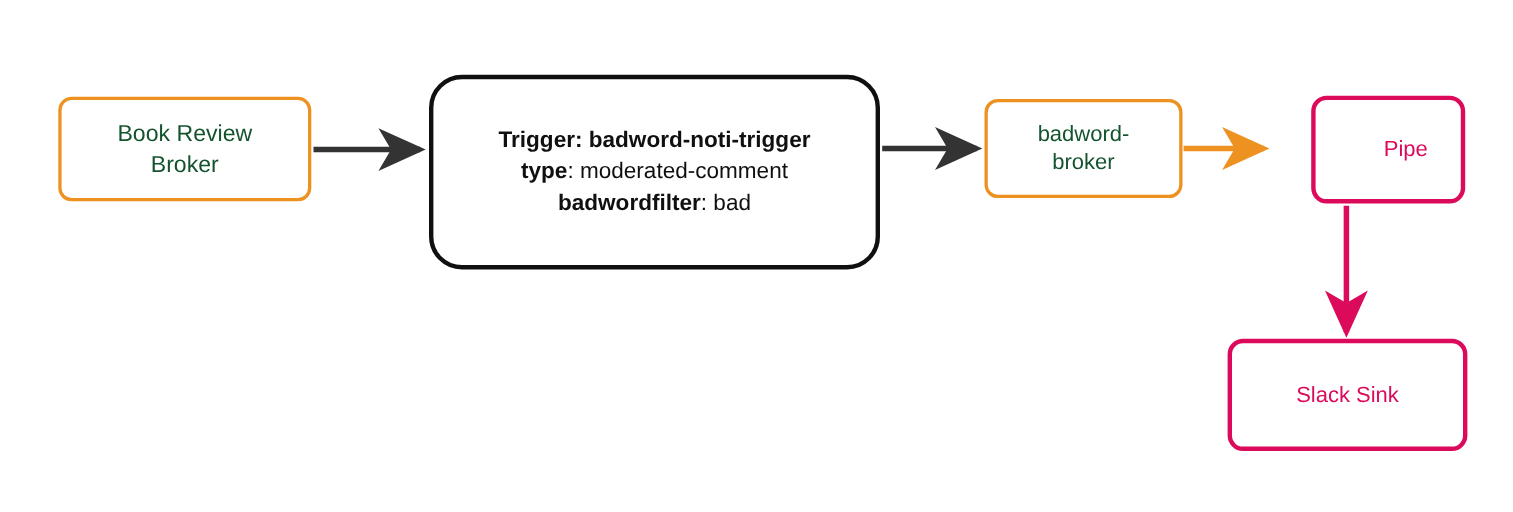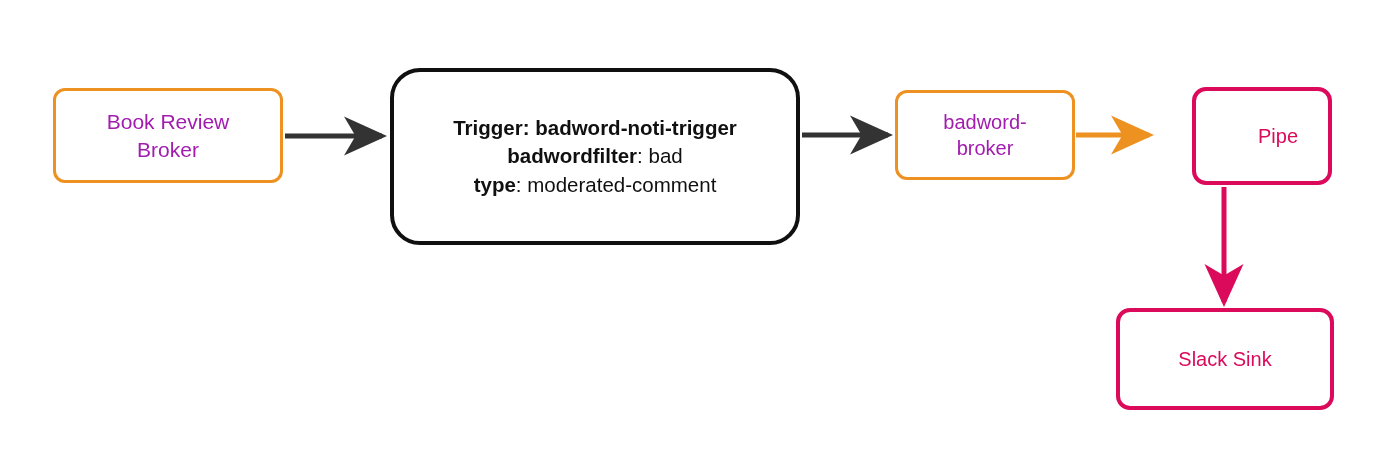--- a/index.html
+++ b/index.html
@@ -37,21 +37,21 @@
   }
   .node-label {
     display: block;
     white-space: pre-line;
   }
 
   
   .node-source {
     border: 3px solid #ED9121;
     border-radius: 12px;
-    color: #a21caf;
+    color: #14532d;
   }
   
   .node-trigger {
     border: 4px solid #101010;
     border-radius: 30px;
     color: #101010;
   }
   
   .node-sink {
     border: 4px solid #DB0A5B;
@@ -120,22 +120,22 @@
     <line x1="1224" y1="187" x2="1224" y2="302" stroke="#DB0A5B" stroke-width="5" marker-end="url(#arrow-pink)"></line>
   </svg>
 
   <div class="node node-source" id="node-book-review-broker">
     <span class="node-label">Book Review
 Broker</span>
   </div>
 
   <div class="node node-trigger" id="node-trigger">
     <span class="trigger-line"><b>Trigger:</b><b> badword-noti-trigger</b></span>
+    <span class="trigger-line"><b>type</b><span>: moderated-comment</span></span>
     <span class="trigger-line"><b>badwordfilter</b><span>: bad</span></span>
-    <span class="trigger-line"><b>type</b><span>: moderated-comment</span></span>
   </div>
 
   <div class="node node-source" id="node-badword-broker">
     <span class="node-label">badword-
 broker</span>
   </div>
 
   <div class="node node-sink" id="node-pipe">
     <span class="node-label">Pipe</span>
   </div>

